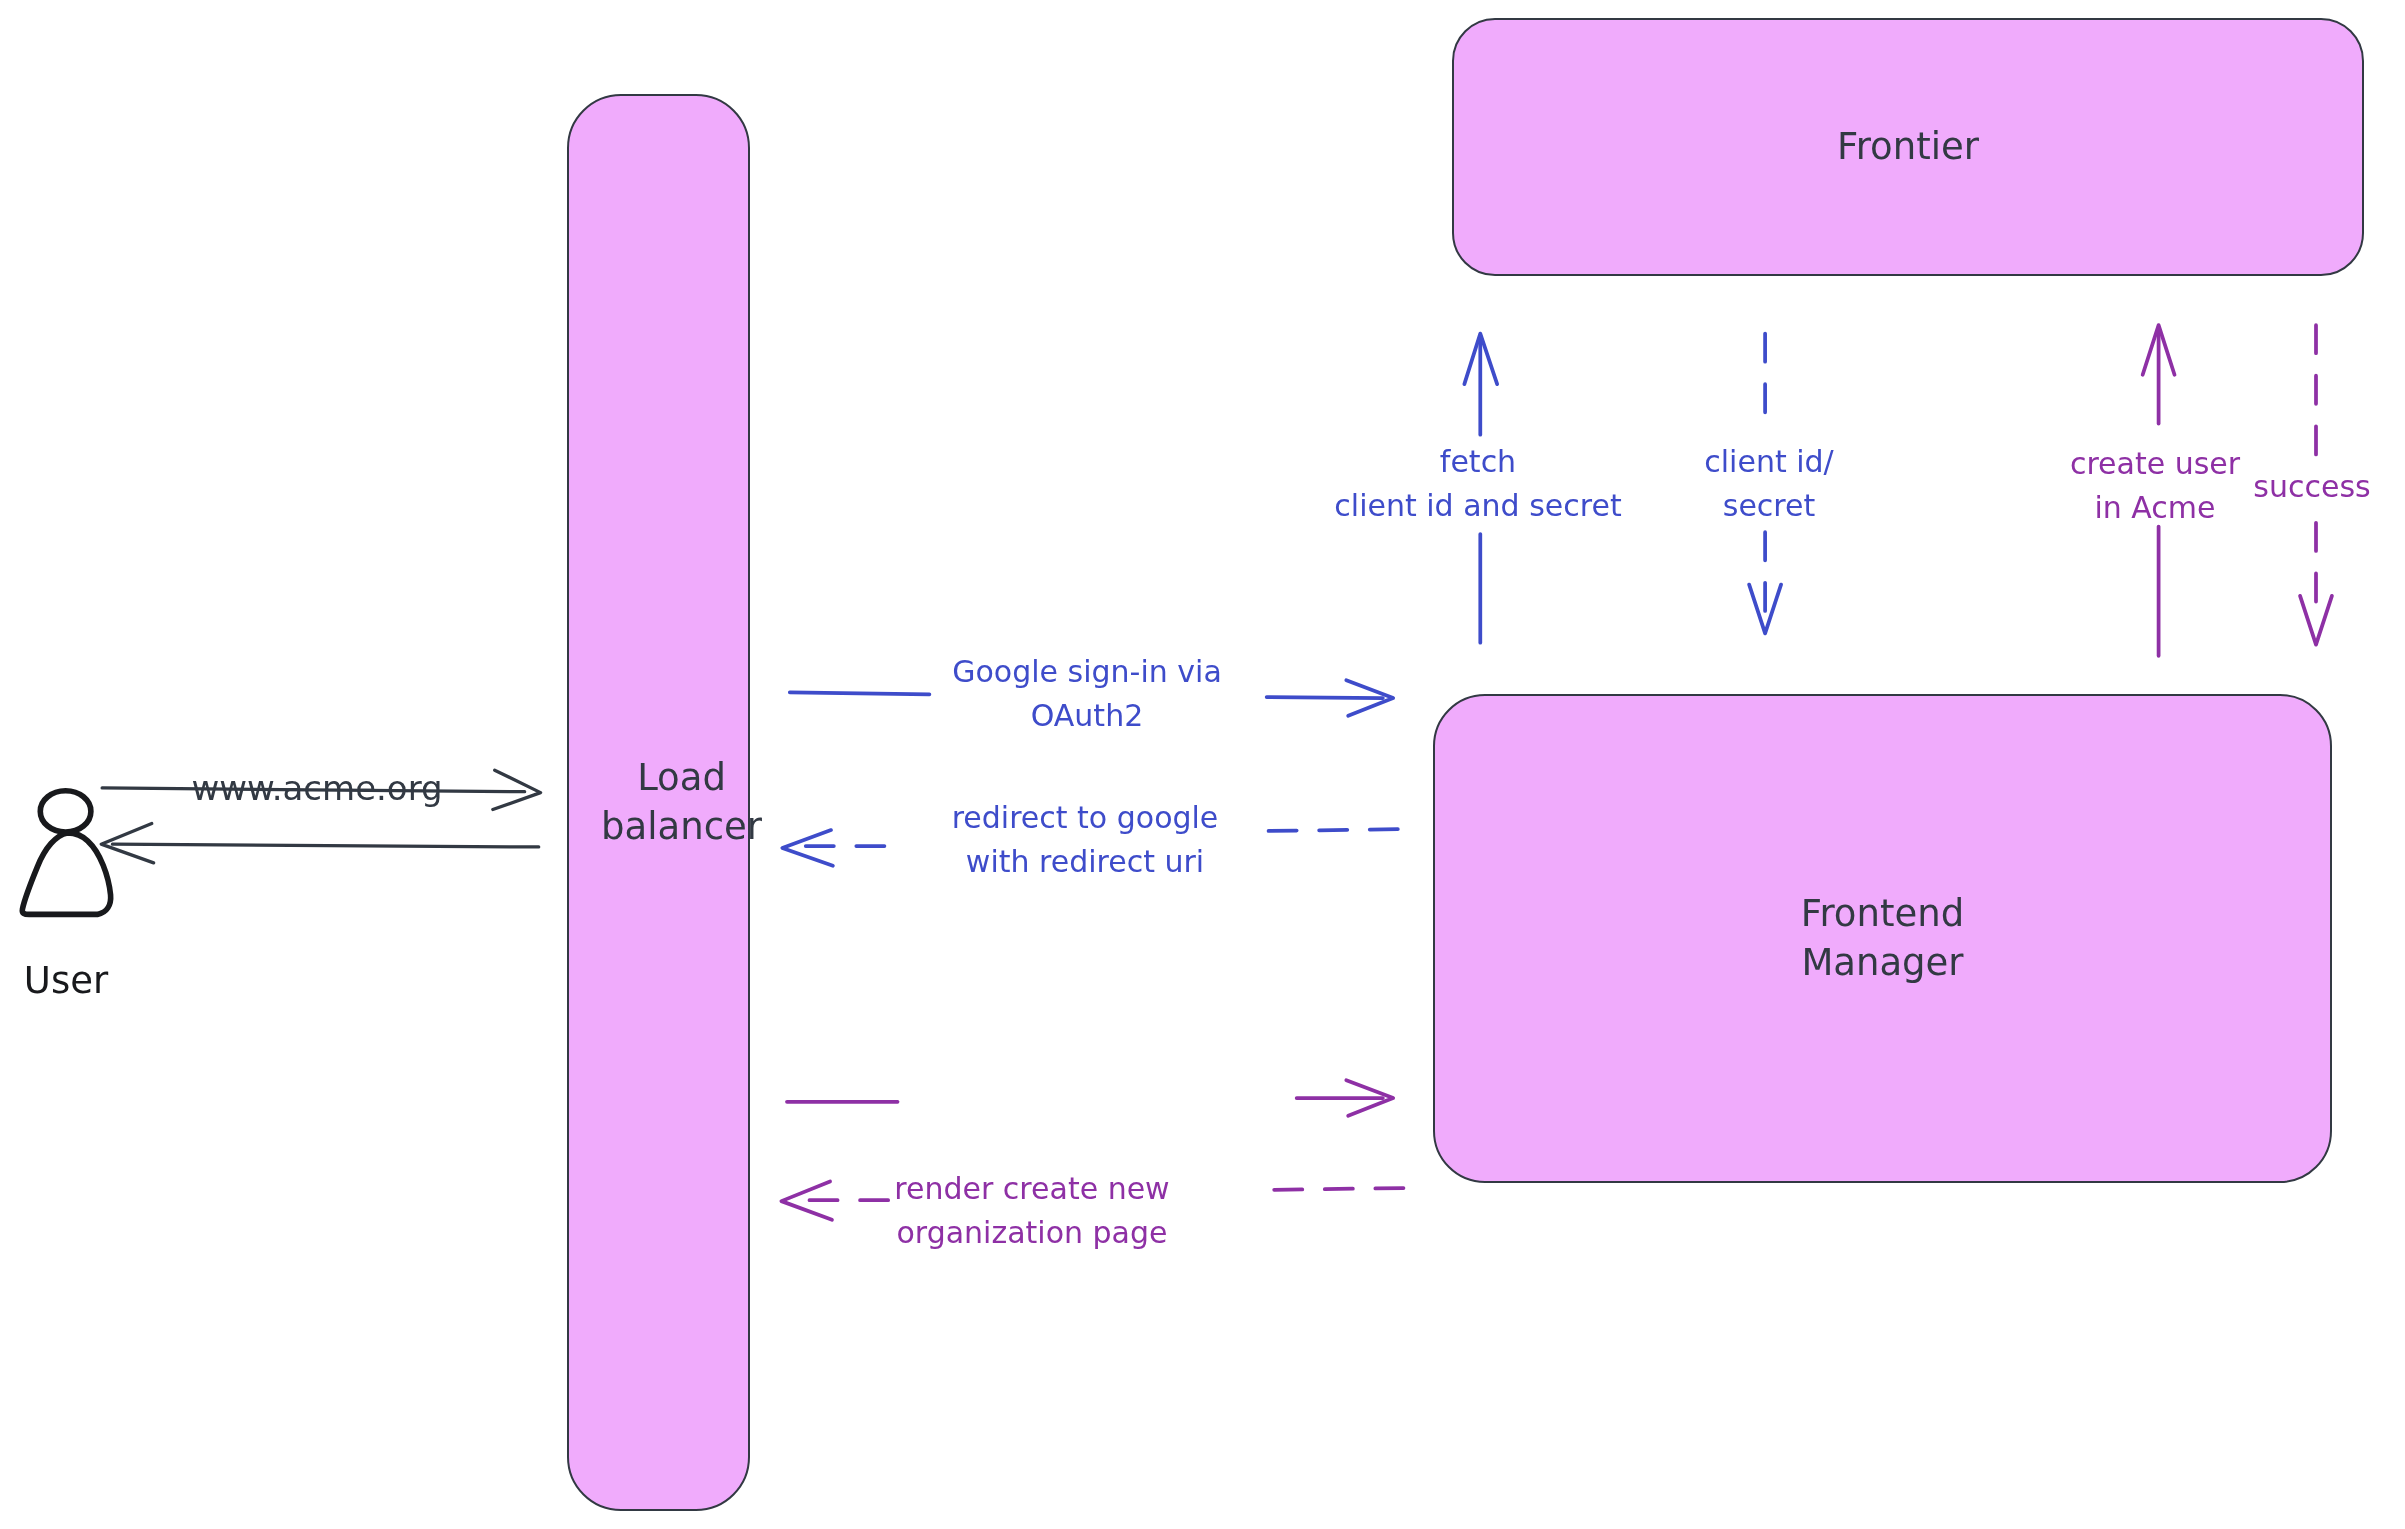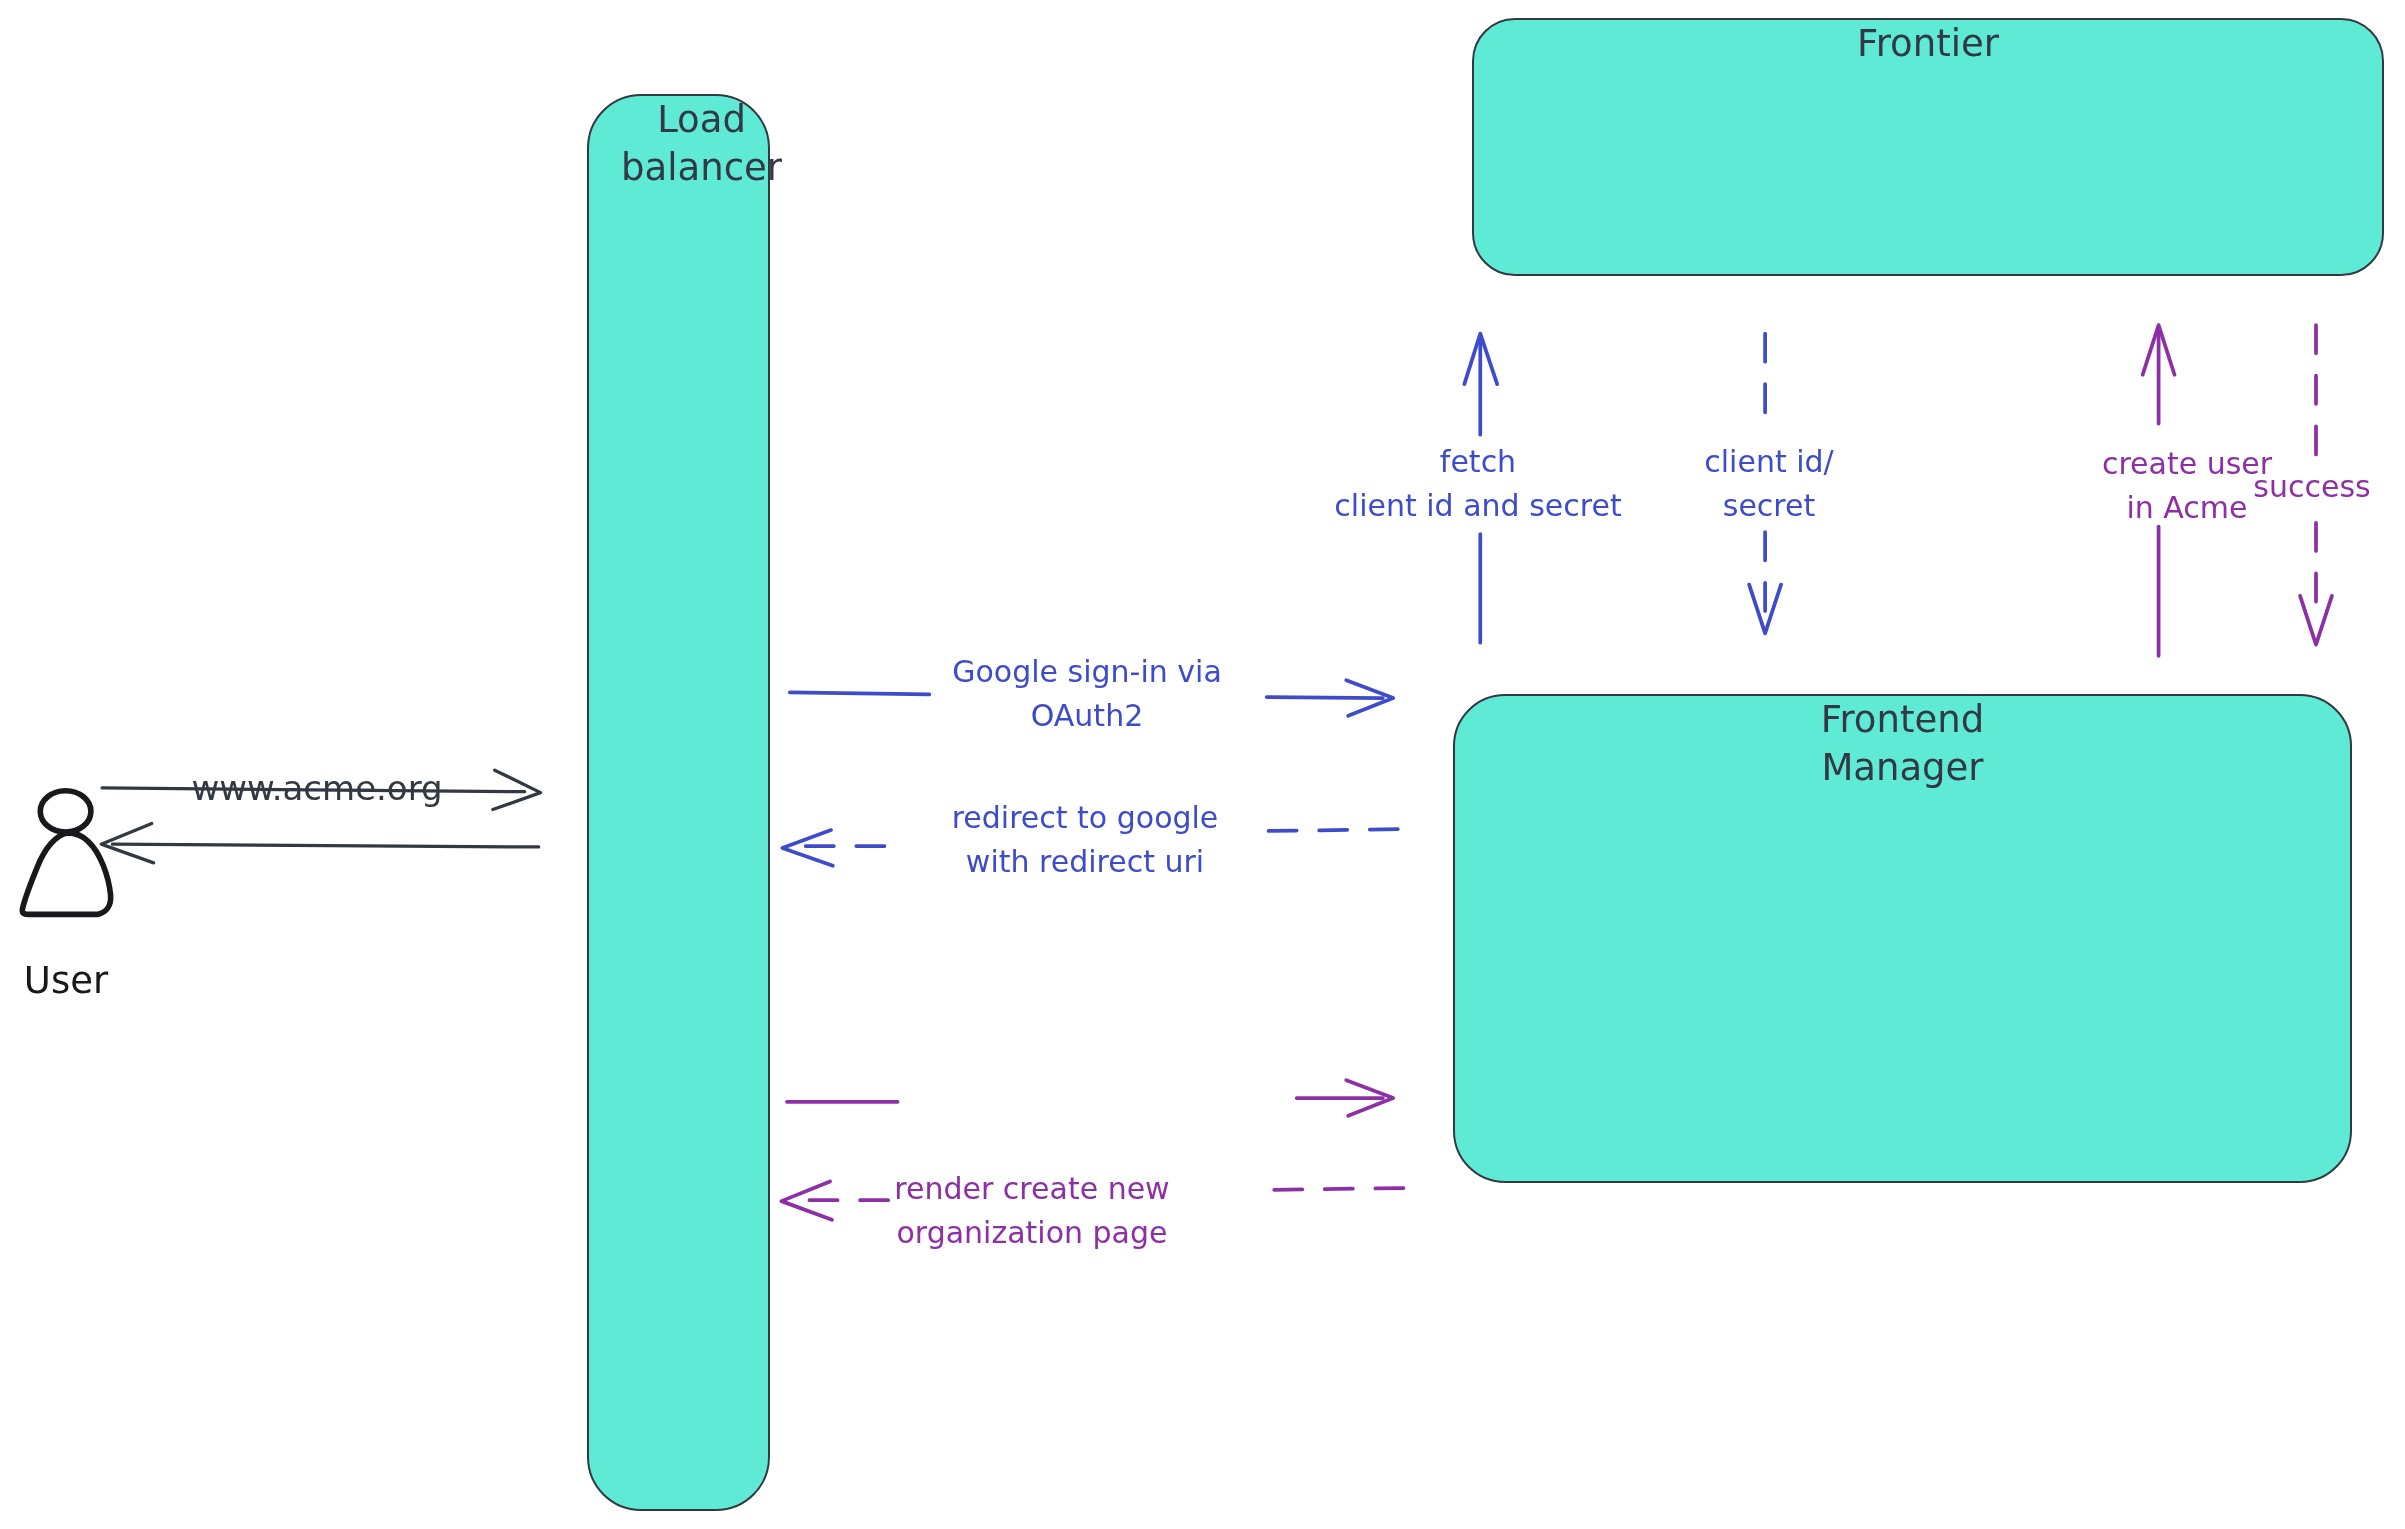--- a/index.html
+++ b/index.html
@@ -17,31 +17,30 @@
   }
   .arrow-layer {
     position: absolute;
     left: 0; top: 0;
     width: 2405px;
     height: 1530px;
   }
   .node {
     position: absolute;
     border: 2.8px solid #323943;
-    background: #5eead4;
+    background: #f0abfc;
     display: flex;
-    align-items: flex-start;
+    align-items: center;
     justify-content: center;
     text-align: center;
     white-space: pre-line;
     color: #323943;
     font-size: 37px;
     line-height: 1.3;
     box-sizing: border-box;
-    margin-left: 20px;
   }
   .node-frontier {
     left: 1452px; top: 18px;
     width: 912px; height: 258px;
     border-radius: 43px;
   }
   .node-frontend-manager {
     left: 1433px; top: 694px;
     width: 899px; height: 489px;
     border-radius: 52px;
@@ -69,21 +68,21 @@
     transform: translate(-50%, -50%);
     color: #18191c;
     font-size: 37px;
     margin-top: 28px;
   }
   .lbl-www            { left: 317px;  top: 789px; }
   .lbl-google-signin  { left: 1087px; top: 693px; }
   .lbl-redirect       { left: 1085px; top: 839px; }
   .lbl-fetch          { left: 1478px; top: 483px; }
   .lbl-clientid       { left: 1769px; top: 483px; }
-  .lbl-create-user    { left: 2155px; top: 485px; margin-left: 32px; }
+  .lbl-create-user    { left: 2155px; top: 485px; }
   .lbl-success        { left: 2312px; top: 487px; }
   .lbl-redirected     { left: 1087px; top: 1100px; }
   .lbl-render         { left: 1032px; top: 1210px; }
   .lbl-user           { left: 66px;   top: 952px; }
 
   .stroke-ink    { stroke: #323943; }
   .stroke-blue   { stroke: #3e4cca; }
   .stroke-purple { stroke: #8e30a5; }
   .arrow-line {
     fill: none;

